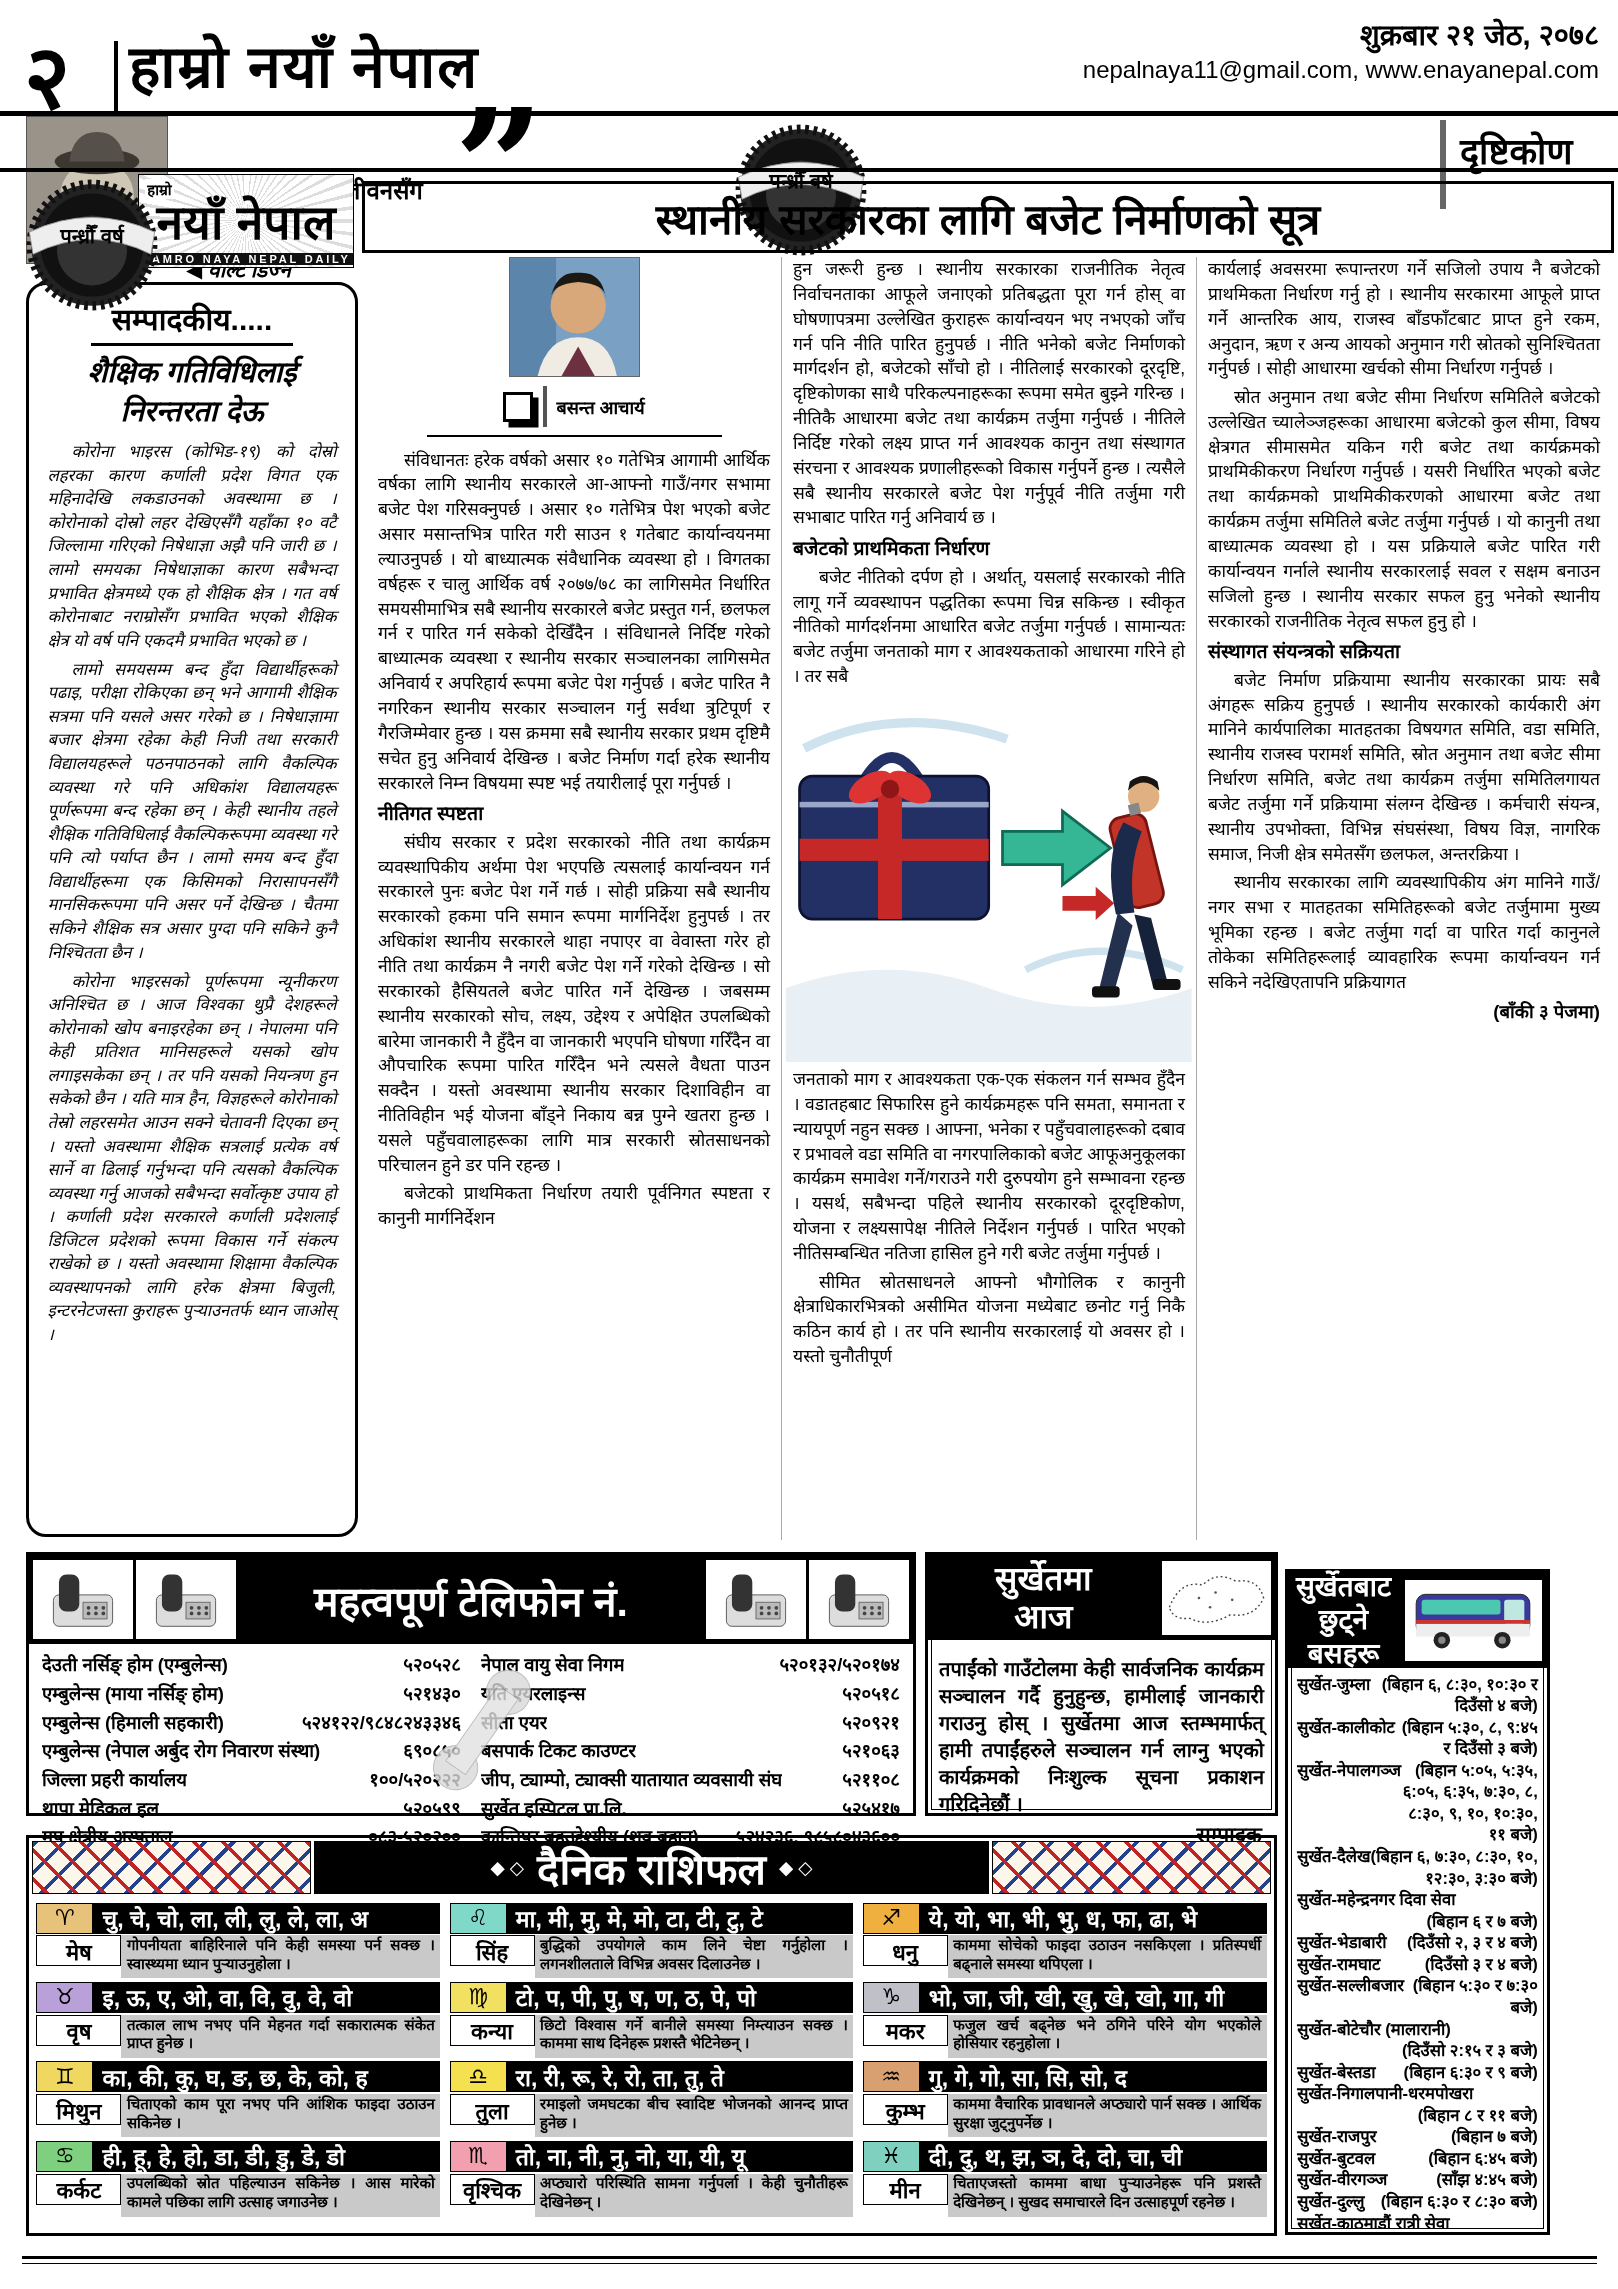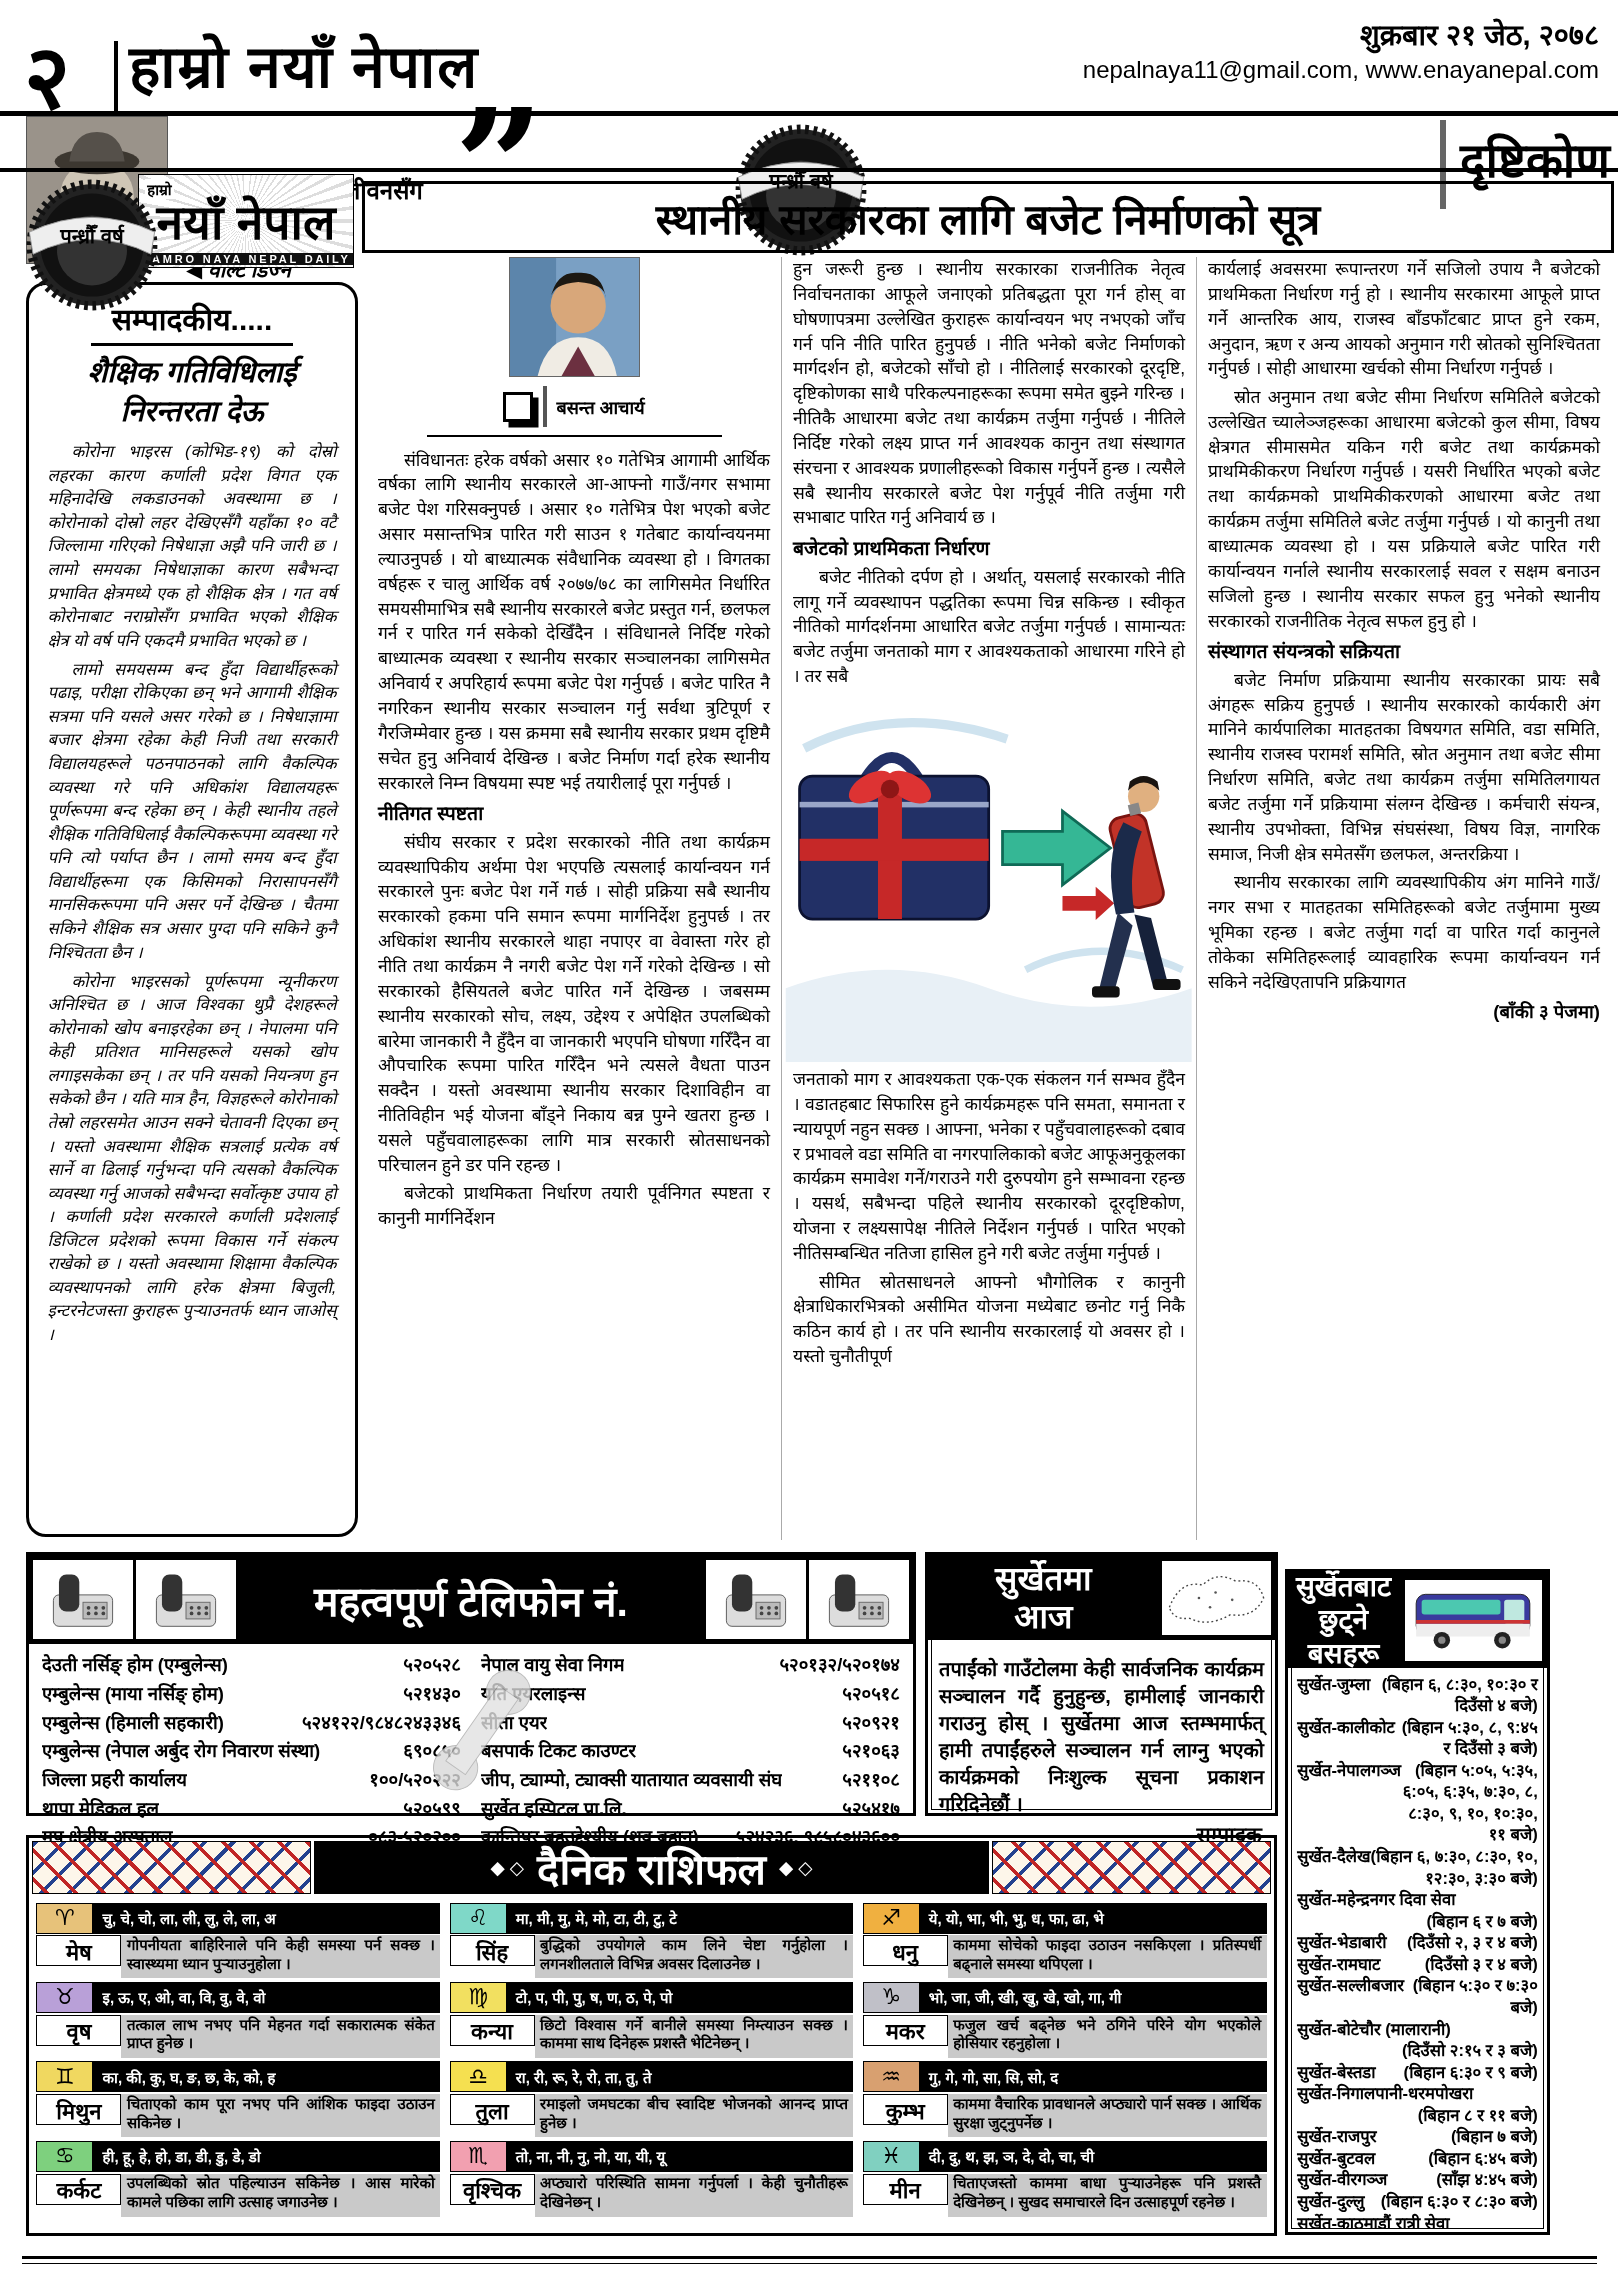--- a/index.html
+++ b/index.html
@@ -17,21 +17,21 @@
   .rule2{left:0;top:168px;width:1619px;height:3.7px;background:#000;}
   
   .walt{left:26px;top:116px;width:140px;height:146px;border:0.9px solid #555;background:#9a938a;}
   .quote{left:186px;top:137px;width:277px;font-size:24px;font-weight:700;white-space:pre-line;line-height:1.5;}
   .quote-author{margin-top:9.2px;font-size:21px;font-style:italic;font-weight:600;}
   .bigquote{left:454px;top:89px;font-size:157px;font-weight:900;line-height:1;font-family:"DejaVu Serif",serif;}
   .badge{width:140px;height:140px;}
   .badge-center{left:731px;top:120px;}
   .badge-left{left:22px;top:175px;z-index:3;}
   .vbar{left:1440px;top:120px;width:5.5px;height:89px;background:#666;}
-  .viewpoint{left:1460px;top:126px;font-size:48px;font-weight:800;}
+  .viewpoint{left:1460px;top:126px;font-size:36px;font-weight:800;}
   
   .mh-box{left:138px;top:174px;width:214px;height:92px;border:1.8px solid #000;z-index:2;
           background:repeating-conic-gradient(#fff 0 5deg,#ddd 5deg 7deg);overflow:hidden;}
   .mh-top{position:absolute;left:5.5px;top:3.7px;font-size:14.8px;font-weight:700;background:#fff;padding:0 2.8px;}
   .mh-main{position:absolute;left:0;right:0;top:13px;text-align:center;font-size:48px;font-weight:900;}
   .mh-sub{position:absolute;left:0;right:0;bottom:1.8px;text-align:center;font-size:11px;font-weight:700;
           background:#111;color:#fff;letter-spacing:2.8px;}
   
   .headline-box{left:362px;top:181px;width:1246px;height:66px;border:3.7px solid #000;
                 display:flex;align-items:center;justify-content:center;}
@@ -97,21 +97,21 @@
   .rf-band{flex:1;background:#000;color:#fff;display:flex;align-items:center;justify-content:center;margin:2.8px 0;}
   .rf-title{font-size:42px;font-weight:800;}
   .rf-band::before,.rf-band::after{content:"◆ ◇";color:#fff;font-size:18.5px;margin:0 13px;}
   .rf-grid{display:grid;grid-template-columns:repeat(3,1fr);grid-template-rows:repeat(4,1fr);
            grid-auto-flow:column;gap:3.7px 9.2px;padding:5.5px 7.4px;height:325px;box-sizing:border-box;}
   .z-cell{display:flex;flex-direction:column;}
   .z-top{display:flex;height:31px;}
   .z-icon{width:57px;border:1.8px solid #000;display:flex;align-items:center;justify-content:center;
           font-size:22px;box-sizing:border-box;background:#fff;}
   .z-icon i{font-style:normal;width:100%;height:100%;display:flex;align-items:center;justify-content:center;}
-  .z-letters{flex:1;background:#000;color:#fff;font-size:15px;font-weight:700;display:flex;
+  .z-letters{flex:1;background:#000;color:#fff;font-size:23px;font-weight:700;display:flex;
              align-items:center;padding-left:9.2px;}
   .z-bot{display:flex;flex:1;margin-top:1.8px;}
   .z-name{width:85px;border:1.8px solid #000;background:#fff;font-size:22px;font-weight:700;
           display:flex;align-items:center;justify-content:center;box-sizing:border-box;align-self:flex-start;height:31px;}
   .z-text{flex:1;background:#c9c9c9;font-size:15px;font-weight:600;line-height:1.25;padding:0.9px 5.5px;text-align:justify;}
   .bottom-rule{left:22px;top:2256px;width:1575px;height:3.7px;border-top:3.7px solid #000;border-bottom:1.8px solid #000;}
 </style>
 </head>
 <body>
 

